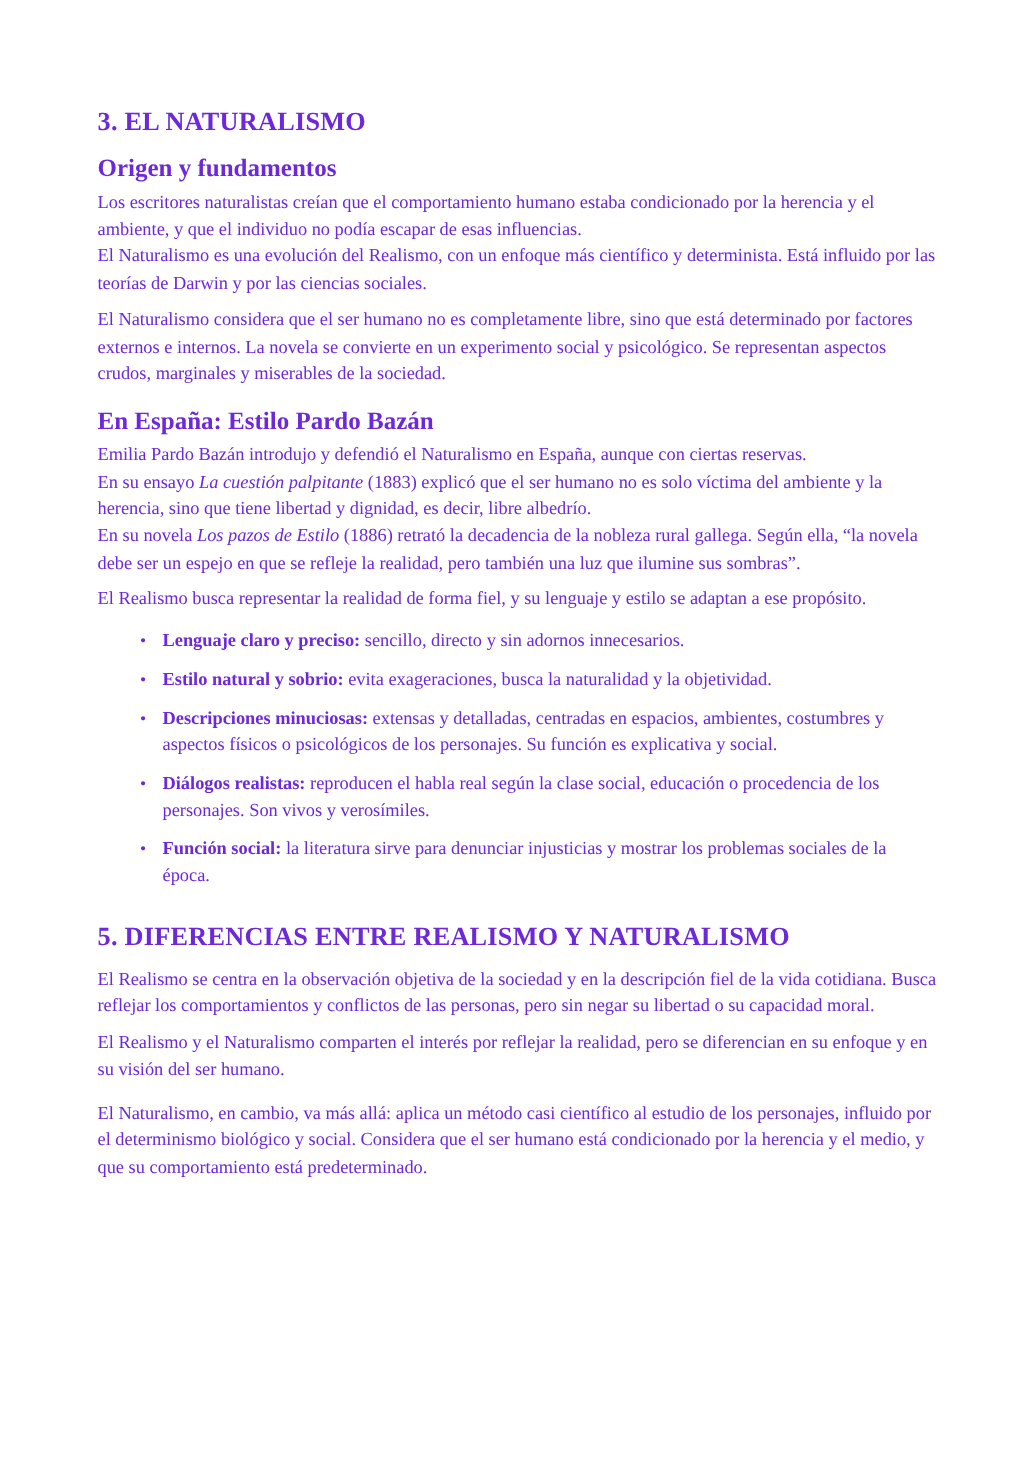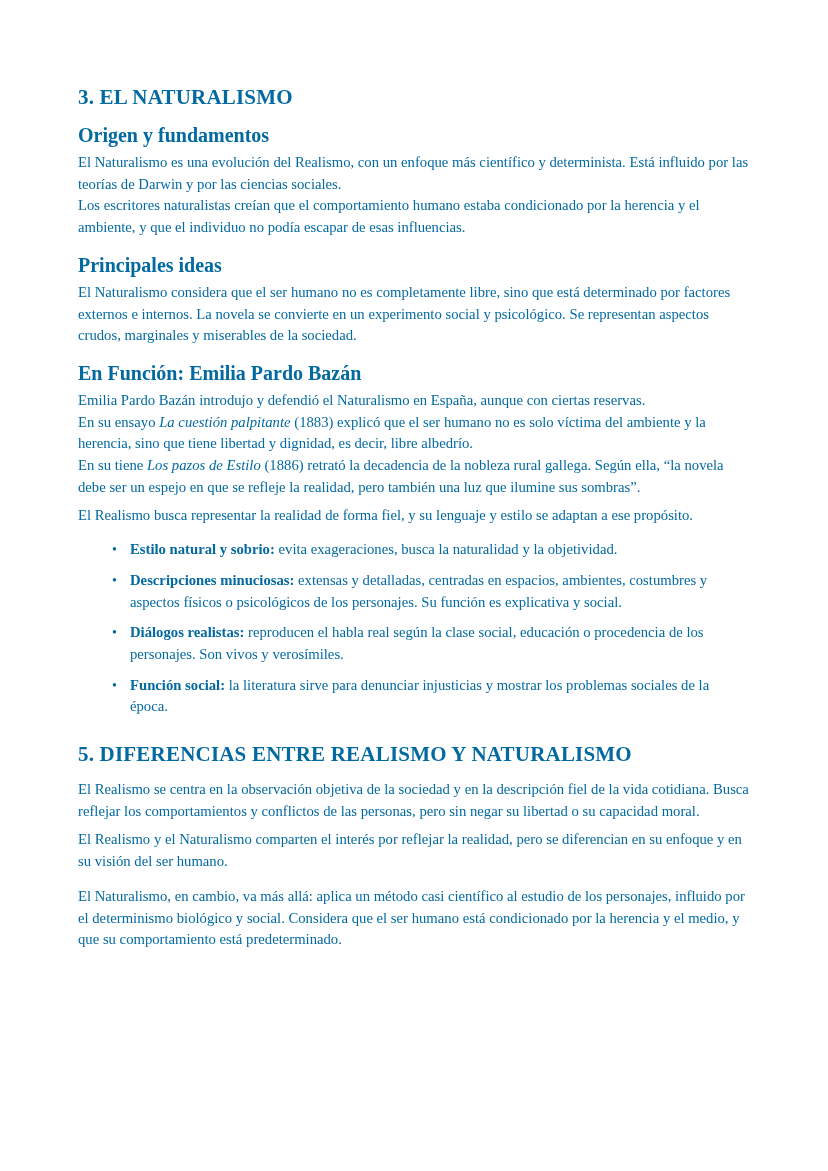--- a/index.html
+++ b/index.html
@@ -10,21 +10,21 @@
   .page {
     position: relative;
     width: 828px;
     height: 1171px;
     margin: 0 auto;
     background: #ffffff;
     overflow: hidden;
     box-sizing: border-box;
     padding: 85px 78px 10px 78px;
     font-family: "Liberation Serif", "DejaVu Serif", serif;
-    color: #0369a1;
+    color: #6d28d9;
   }
   .h1 {
     font-size: 21px;
     font-weight: 700;
     line-height: 24px;
     margin: 24px 0 0 0;
     letter-spacing: 0.2px;
   }
   .h1.first { margin-top: 0; }
   .h2 {
@@ -64,37 +64,40 @@
 </style>
 </head>
 <body>
 
 <div class="page">
 
   <div class="h1 first">3. EL NATURALISMO</div>
 
   <div class="h2">Origen y fundamentos</div>
   <p class="para">
+    <span class="line-block">Los escritores naturalistas creían que el comportamiento humano estaba condicionado por la herencia y el ambiente, y que el individuo no podía escapar de esas influencias.</span>
     <span class="line-block">El Naturalismo es una evolución del Realismo, con un enfoque más científico y determinista. Está influido por las teorías de Darwin y por las ciencias sociales.</span>
-    <span class="line-block">Los escritores naturalistas creían que el comportamiento humano estaba condicionado por la herencia y el ambiente, y que el individuo no podía escapar de esas influencias.</span>
   </p>
 
-  <div class="h2">Principales ideas</div>
   <p class="para">El Naturalismo considera que el ser humano no es completamente libre, sino que está determinado por factores externos e internos. La novela se convierte en un experimento social y psicológico. Se representan aspectos crudos, marginales y miserables de la sociedad.</p>
 
-  <div class="h2">En Función: Emilia Pardo Bazán</div>
+  <div class="h2">En España: Estilo Pardo Bazán</div>
   <p class="para">
     <span class="line-block">Emilia Pardo Bazán introdujo y defendió el Naturalismo en España, aunque con ciertas reservas.</span>
     <span class="line-block"><span>En su ensayo </span><span class="italic">La cuestión palpitante</span><span> (1883) explicó que el ser humano no es solo víctima del ambiente y la herencia, sino que tiene libertad y dignidad, es decir, libre albedrío.</span></span>
-    <span class="line-block"><span>En su tiene </span><span class="italic">Los pazos de Estilo</span><span> (1886) retrató la decadencia de la nobleza rural gallega. Según ella, “la novela debe ser un espejo en que se refleje la realidad, pero también una luz que ilumine sus sombras”.</span></span>
+    <span class="line-block"><span>En su novela </span><span class="italic">Los pazos de Estilo</span><span> (1886) retrató la decadencia de la nobleza rural gallega. Según ella, “la novela debe ser un espejo en que se refleje la realidad, pero también una luz que ilumine sus sombras”.</span></span>
   </p>
 
   <p class="para">El Realismo busca representar la realidad de forma fiel, y su lenguaje y estilo se adaptan a ese propósito.</p>
 
   <ul class="bullets">
+    <li>
+      <span class="bullet-label">Lenguaje claro y preciso:</span>
+      <span>sencillo, directo y sin adornos innecesarios.</span>
+    </li>
     <li>
       <span class="bullet-label">Estilo natural y sobrio:</span>
       <span>evita exageraciones, busca la naturalidad y la objetividad.</span>
     </li>
     <li>
       <span class="bullet-label">Descripciones minuciosas:</span>
       <span>extensas y detalladas, centradas en espacios, ambientes, costumbres y aspectos físicos o psicológicos de los personajes. Su función es explicativa y social.</span>
     </li>
     <li>
       <span class="bullet-label">Diálogos realistas:</span>

